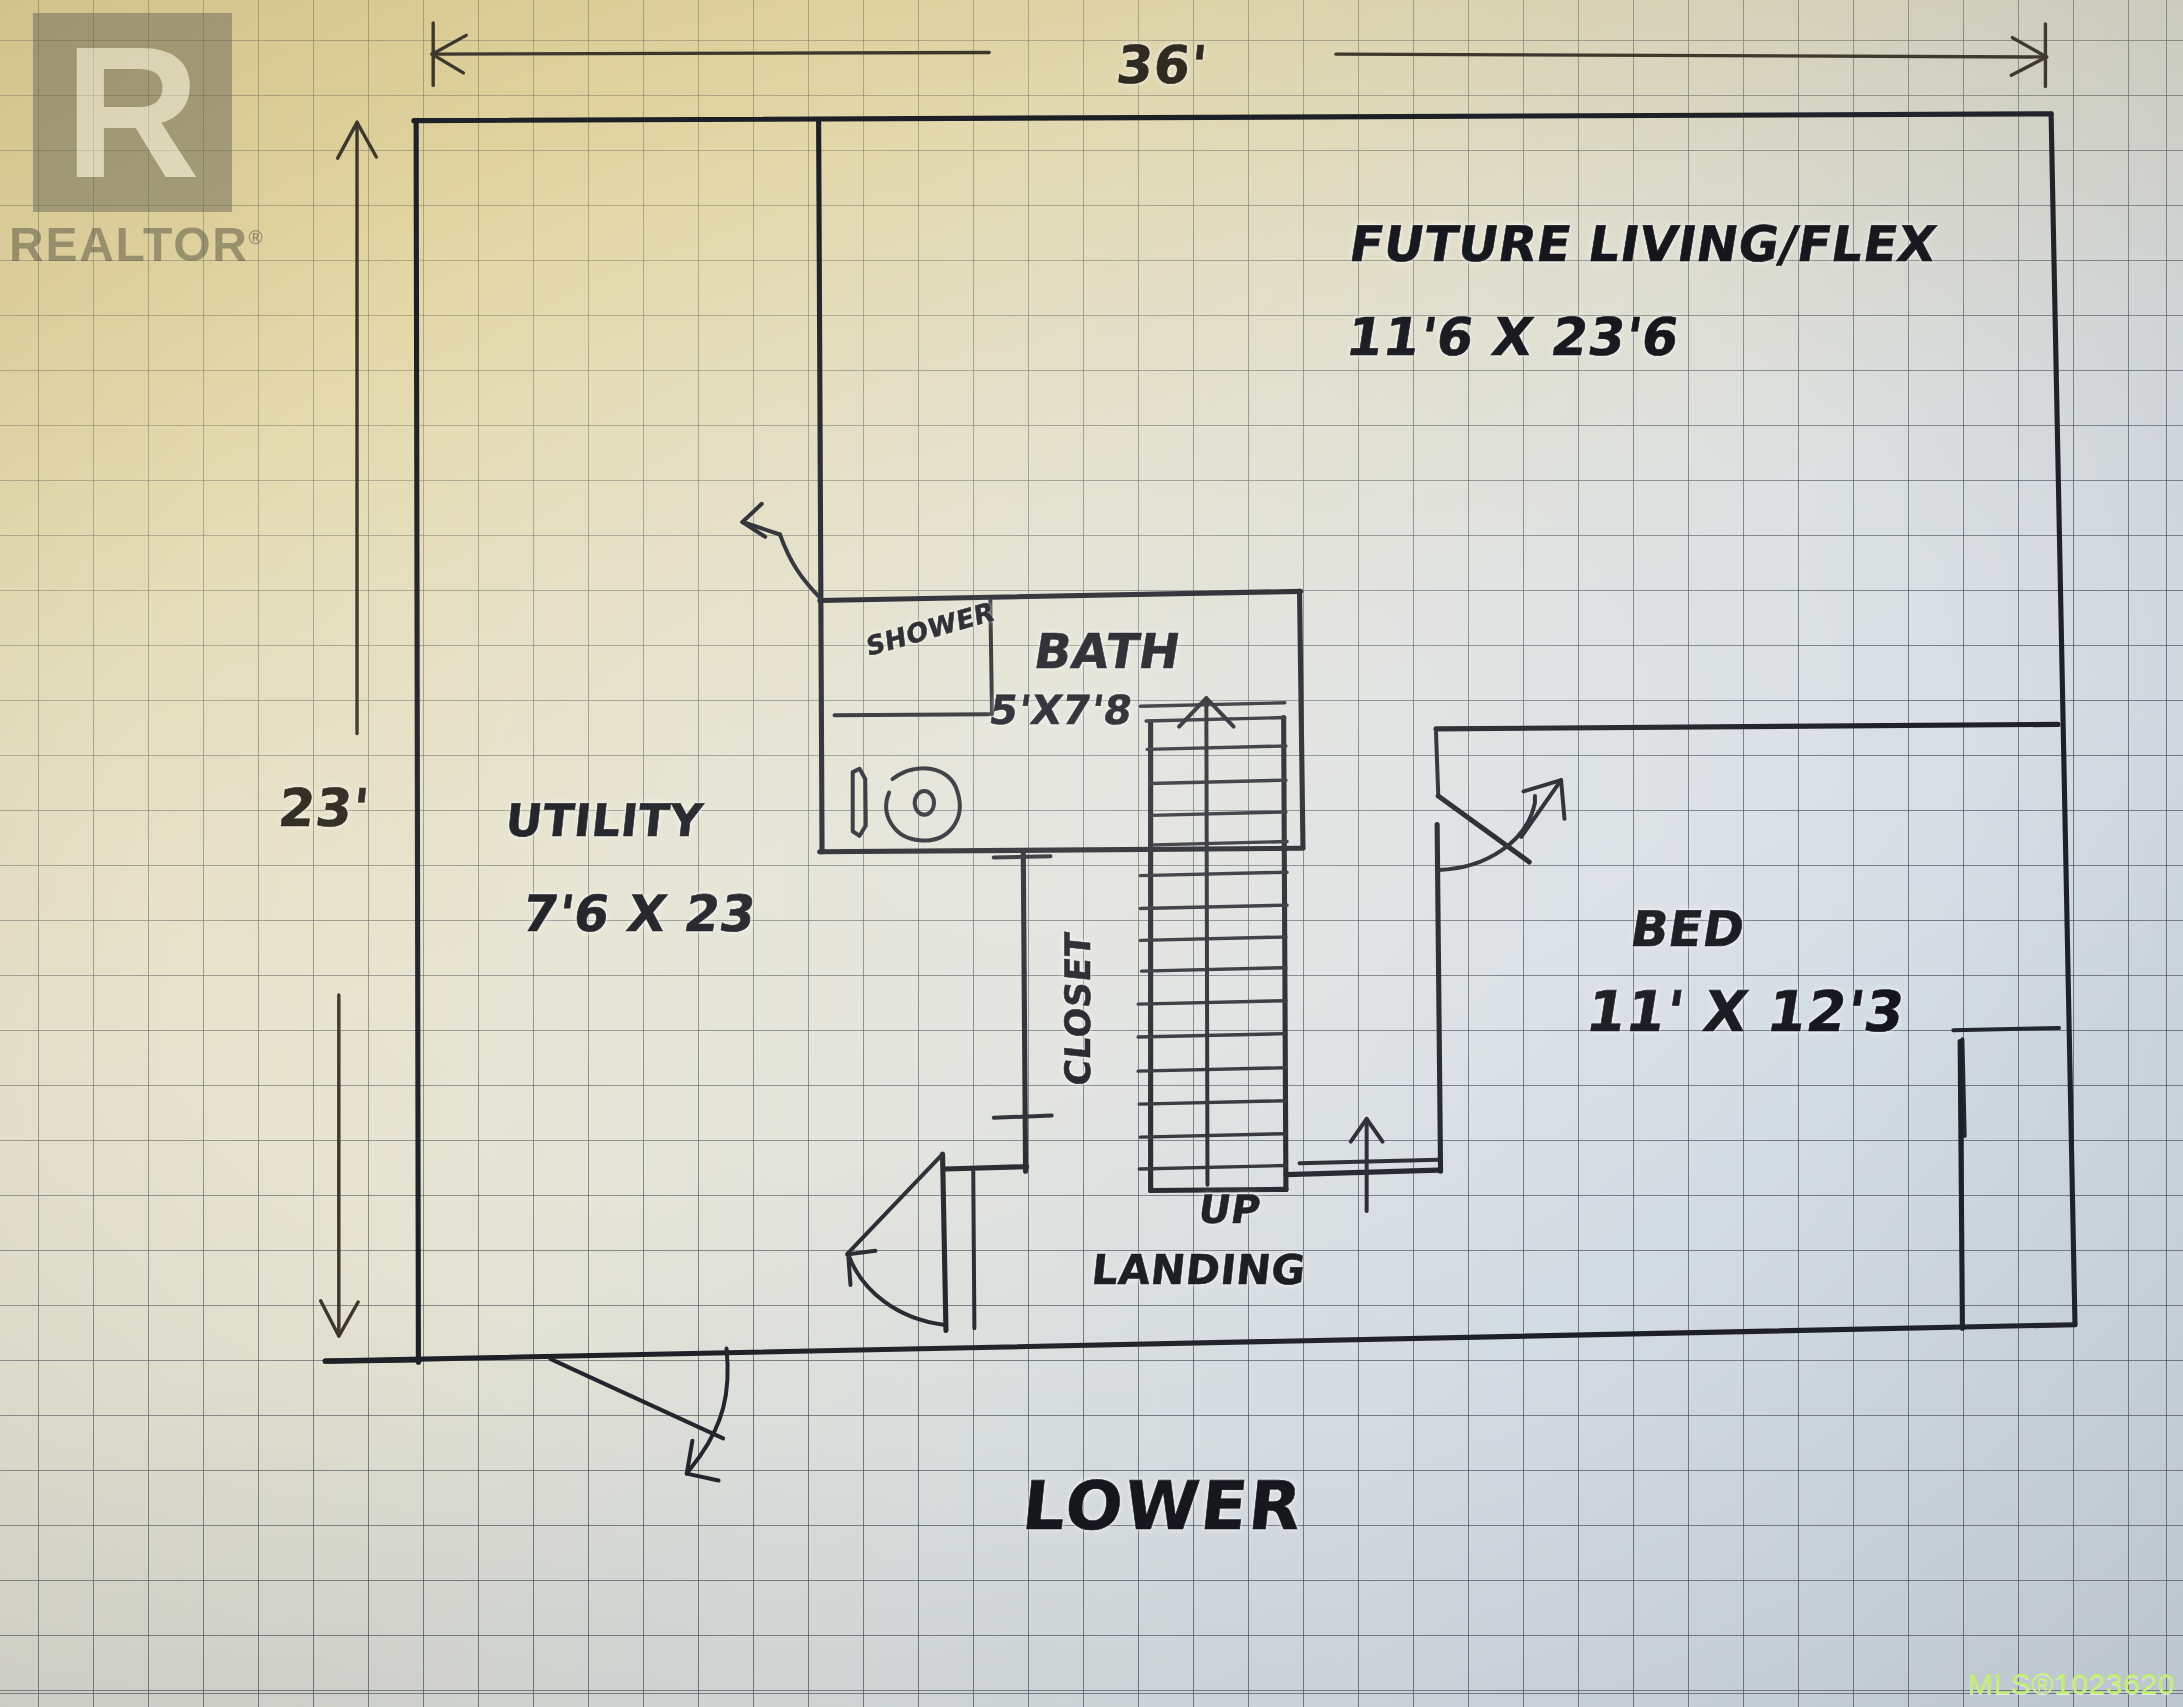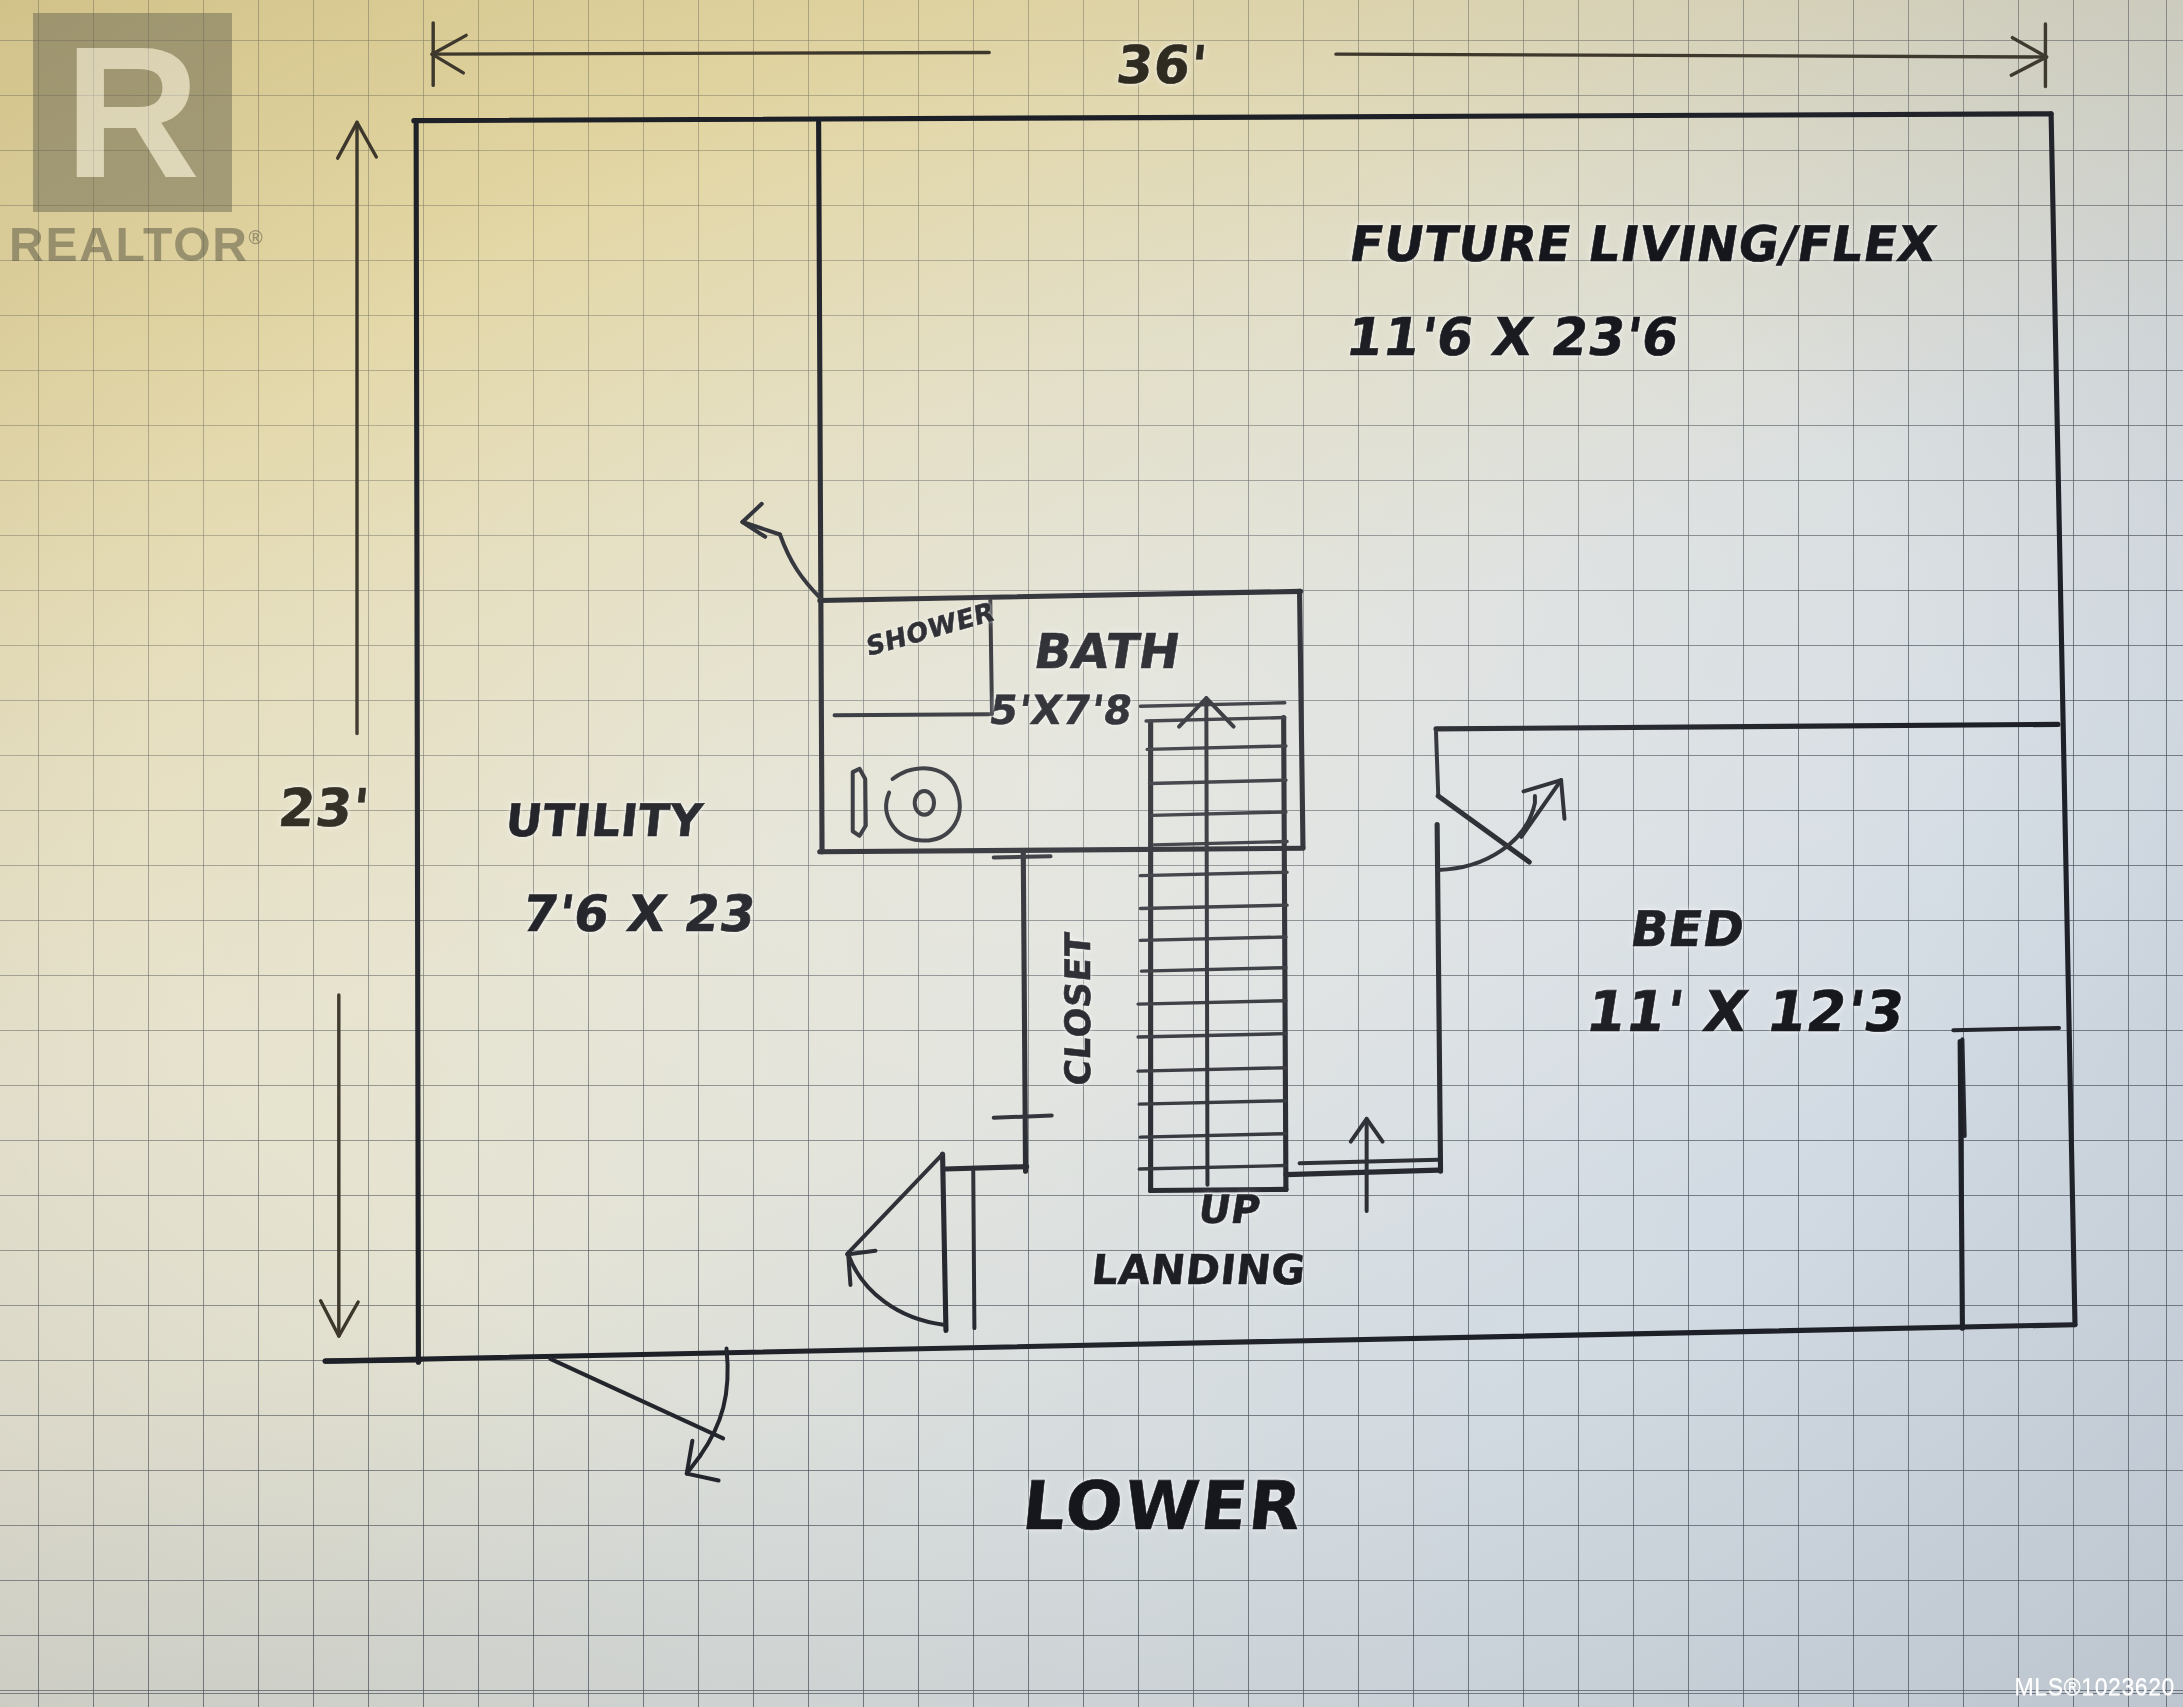--- a/index.html
+++ b/index.html
@@ -95,22 +95,22 @@
   .wm-txt{
     position:absolute;left:3.4px;top:212px;width:244px;
     color:#55523f;font-family:"Liberation Sans",sans-serif;
     font-weight:700;font-size:48px;letter-spacing:1.7px;
   }
   .wm-reg{font-size:19.3px;vertical-align:super;}
 
   
   .mls{
     position:absolute;right:8px;bottom:6.8px;
-    color:#ffffff;font-family:"Liberation Sans",sans-serif;
-    font-size:23px;letter-spacing:0.6px;
+    color:#bef264;font-family:"Liberation Sans",sans-serif;
+    font-size:30px;letter-spacing:0.6px;
     text-shadow:0 0.6px 0 rgba(255,255,255,0.6);
   }
 </style>
 </head>
 <body>
 
 <div id="stage">
 
   <div class="paper"></div>
   <div class="grid"></div>

